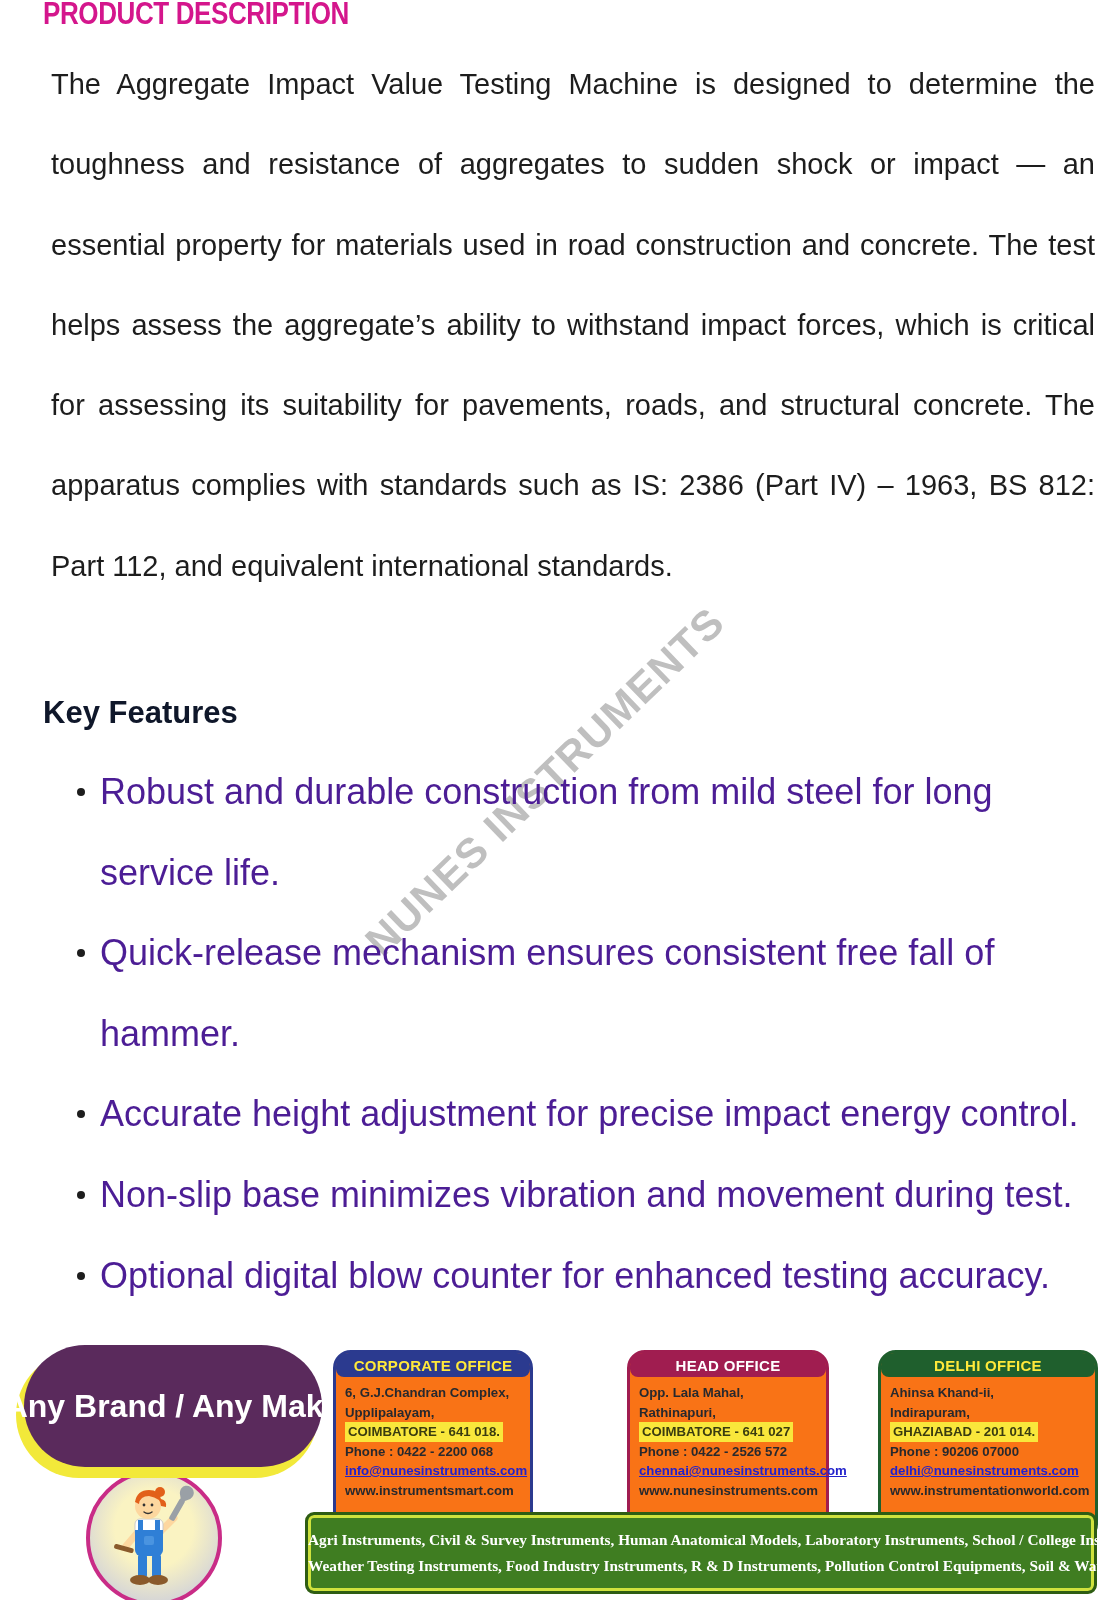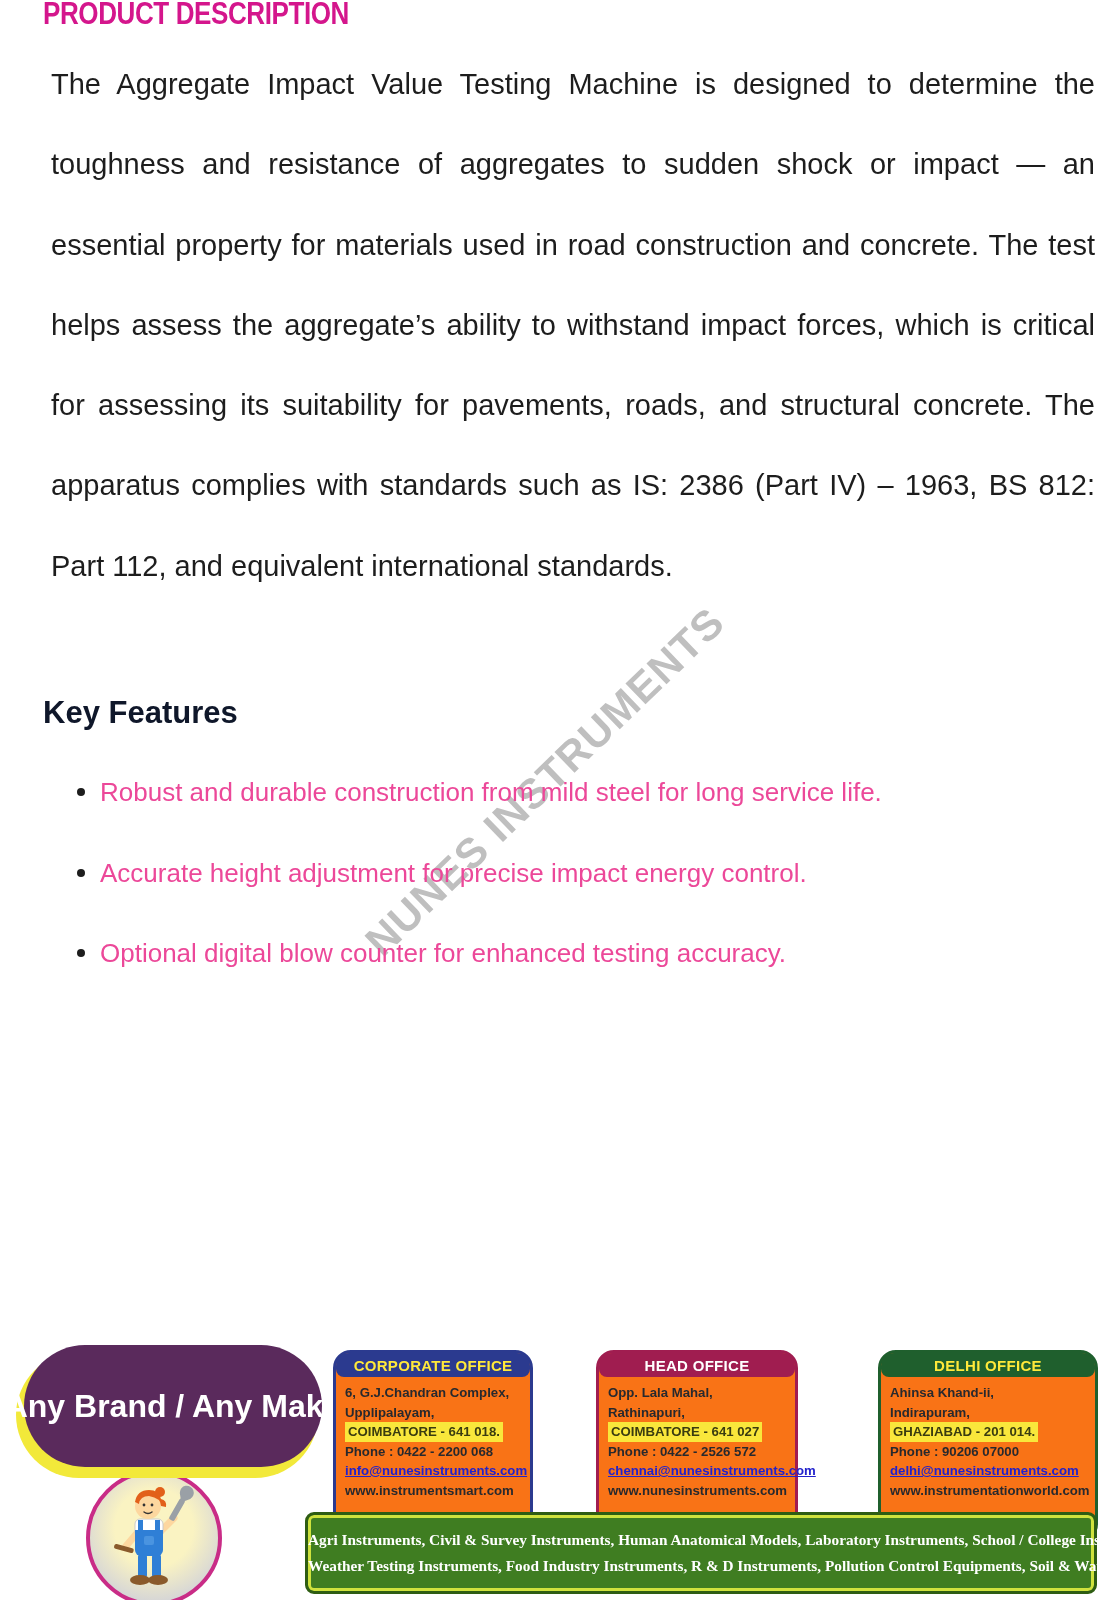--- a/index.html
+++ b/index.html
@@ -21,21 +21,21 @@
     text-align:justify;
   }
   
   .kf-heading{
     position:absolute; left:43px; top:695px; margin:0;
     font-size:31px; font-weight:bold; color:#0f172a;
   }
   .kf-list{
     position:absolute; left:43px; top:752px; width:1050px;
     margin:0; padding:0; list-style:none;
-    font-size:26px; color:#ec4899;
+    font-size:36px; color:#4c1d95;
   }
   .kf-list li{ position:relative; padding-left:57px; line-height:80.6px; }
   .kf-list li::before{
     content:""; position:absolute; left:34px; top:36px;
     width:8px; height:8px; border-radius:50%; background:#1d1d1d;
   }
   
   .watermark{
     position:absolute; left:545px; top:782px;
     transform:translate(-50%,-50%) rotate(-44deg);
@@ -62,21 +62,21 @@
     border-radius:50%; border:4px solid #c92c87;
     background:radial-gradient(circle at 50% 42%, #faf3c2 0 40%, #d6d6d6 75%);
     overflow:hidden; z-index:1;
   }
   
   .office{
     position:absolute; top:1350px; height:192px; background:#f97316;
     border-radius:18px; border:3px solid #000; box-sizing:border-box; z-index:2;
   }
   .office-0{ left:333px; width:200px; border-color:#2b3a8f; }
-  .office-1{ left:596px; width:202px; border-color:#a01d50; }
+  .office-1{ left:627px; width:202px; border-color:#a01d50; }
   .office-2{ left:878px; width:220px; border-color:#1f5f2d; }
   .office-header{
     margin:0; text-align:center; font-size:15px; font-weight:bold;
     letter-spacing:.3px; padding:4px 0 3px; border-radius:13px 13px 8px 8px;
   }
   .office-0 .office-header{ background:#2b3a8f; color:#ffe93a; }
   .office-1 .office-header{ background:#a01d50; color:#ffffff; }
   .office-2 .office-header{ background:#1f5f2d; color:#ffe93a; }
   .office-body{ padding:6px 9px 0; }
   .office-body .ln{
@@ -111,21 +111,23 @@
 
   <div class="content-layer">
     <h1 class="page-title">PRODUCT DESCRIPTION</h1>
 
     <p class="desc">The Aggregate Impact Value Testing Machine is designed to determine the toughness and resistance of aggregates to sudden shock or impact — an essential property for materials used in road construction and concrete. The test helps assess the aggregate’s ability to withstand impact forces, which is critical for assessing its suitability for pavements, roads, and structural concrete. The apparatus complies with standards such as IS: 2386 (Part IV) – 1963, BS 812: Part 112, and equivalent international standards.</p>
 
     <h2 class="kf-heading">Key Features</h2>
 
     <ul class="kf-list">
       <li>Robust and durable construction from mild steel for long service life.</li>
+      <li>Quick-release mechanism ensures consistent free fall of hammer.</li>
       <li>Accurate height adjustment for precise impact energy control.</li>
+      <li>Non-slip base minimizes vibration and movement during test.</li>
       <li>Optional digital blow counter for enhanced testing accuracy.</li>
     </ul>
   </div>
 
   <div class="service-pill">
     <span class="l2">Any Brand / Any Make</span>
   </div>
 
   <div class="mech-circle">
     <svg width="120" height="120" viewBox="0 0 120 120">

